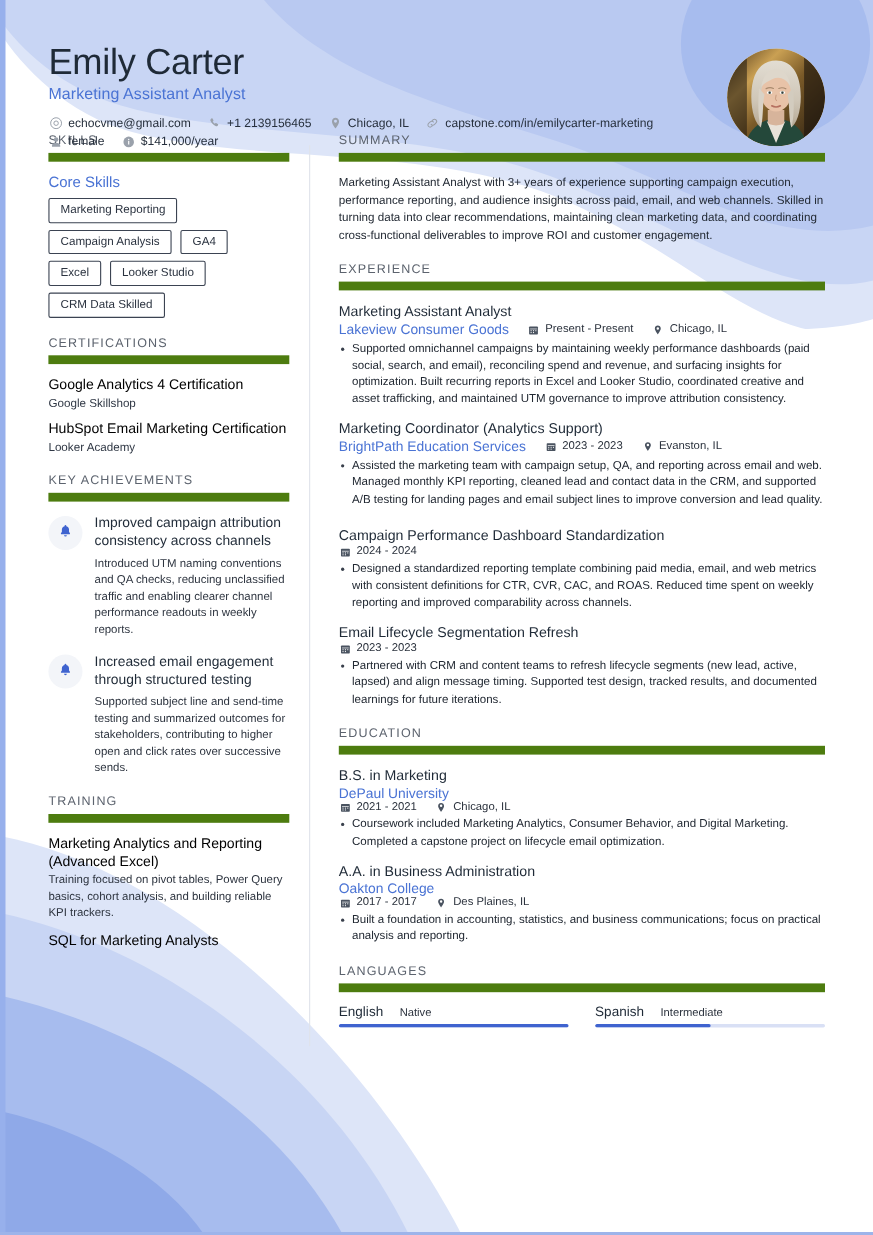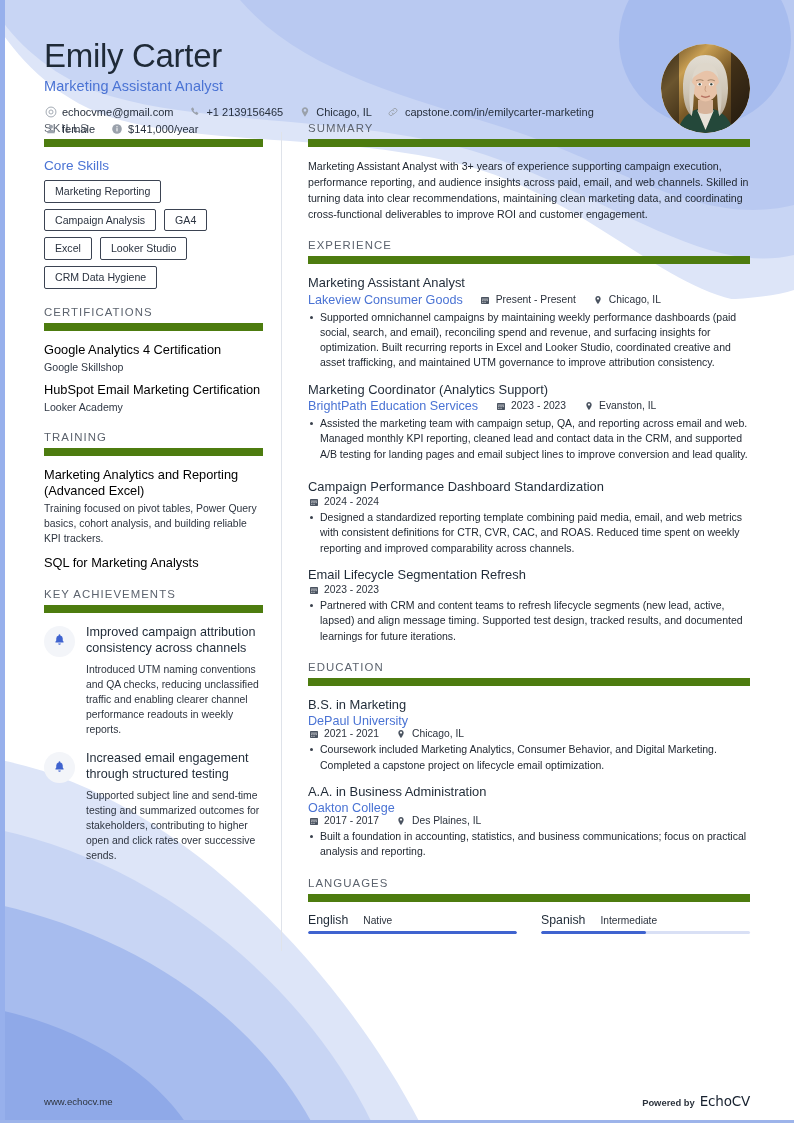--- a/index.html
+++ b/index.html
@@ -508,44 +508,33 @@
 
         <div class="sec">
           <div class="sec-head">SKILLS</div>
           <div class="skill-group-title">Core Skills</div>
           <div class="chips">
             <span class="chip">Marketing Reporting</span>
             <span class="chip">Campaign Analysis</span>
             <span class="chip">GA4</span>
             <span class="chip">Excel</span>
             <span class="chip">Looker Studio</span>
-            <span class="chip">CRM Data Hygiene</span>
+            <span class="chip">CRM Data Skilled</span>
           </div>
         </div>
 
         <div class="sec">
           <div class="sec-head">CERTIFICATIONS</div>
           <div>
             <div class="item-link">Google Analytics 4 Certification</div>
             <div class="item-sub">Google Skillshop</div>
           </div>
           <div>
             <div class="item-link">HubSpot Email Marketing Certification</div>
             <div class="item-sub">Looker Academy</div>
-          </div>
-        </div>
-
-        <div class="sec">
-          <div class="sec-head">TRAINING</div>
-          <div>
-            <div class="item-link">Marketing Analytics and Reporting (Advanced Excel)</div>
-            <div class="item-desc">Training focused on pivot tables, Power Query basics, cohort analysis, and building reliable KPI trackers.</div>
-          </div>
-          <div>
-            <div class="item-link">SQL for Marketing Analysts</div>
           </div>
         </div>
 
         <div class="sec">
           <div class="sec-head">KEY ACHIEVEMENTS</div>
 
           <div class="achv">
             <div class="achv-ico">
               <span>
                 <svg width="13" height="13" viewBox="0 0 16 16" fill="#3f63cf">
@@ -566,20 +555,31 @@
                 <svg width="13" height="13" viewBox="0 0 16 16" fill="#3f63cf">
                   <path d="M8 1.6a1 1 0 011 1v.5a3.9 3.9 0 013 3.8v2.3l1 1.5c.3.5 0 1.1-.6 1.1H3.6c-.6 0-.9-.6-.6-1.1l1-1.5V6.9a3.9 3.9 0 013-3.8v-.5a1 1 0 011-1z"></path>
                   <path d="M6.4 12.9h3.2a1.6 1.6 0 01-3.2 0z"></path>
                 </svg>
               </span>
             </div>
             <div class="achv-body">
               <div class="achv-title">Increased email engagement through structured testing</div>
               <div class="achv-desc">Supported subject line and send-time testing and summarized outcomes for stakeholders, contributing to higher open and click rates over successive sends.</div>
             </div>
+          </div>
+        </div>
+
+        <div class="sec">
+          <div class="sec-head">TRAINING</div>
+          <div>
+            <div class="item-link">Marketing Analytics and Reporting (Advanced Excel)</div>
+            <div class="item-desc">Training focused on pivot tables, Power Query basics, cohort analysis, and building reliable KPI trackers.</div>
+          </div>
+          <div>
+            <div class="item-link">SQL for Marketing Analysts</div>
           </div>
         </div>
 
       </div>
 
       <div class="col-divider"></div>
 
       <div class="col-right">
 
         <div class="sec">
@@ -793,21 +793,14 @@
                 <div class="lang-fill" id="lang1" style="width: 50%;"></div>
               </div>
             </div>
           </div>
         </div>
 
       </div>
     </div>
   </div>
 
-  <div class="footer">
-    <span class="footer-url">www.echocv.me</span>
-    <span class="footer-brand">
-      <span class="footer-powered">Powered by</span>
-      <span class="footer-logo">EchoCV</span>
-    </span>
-  </div>
 
 </div>
 
 </body></html>

